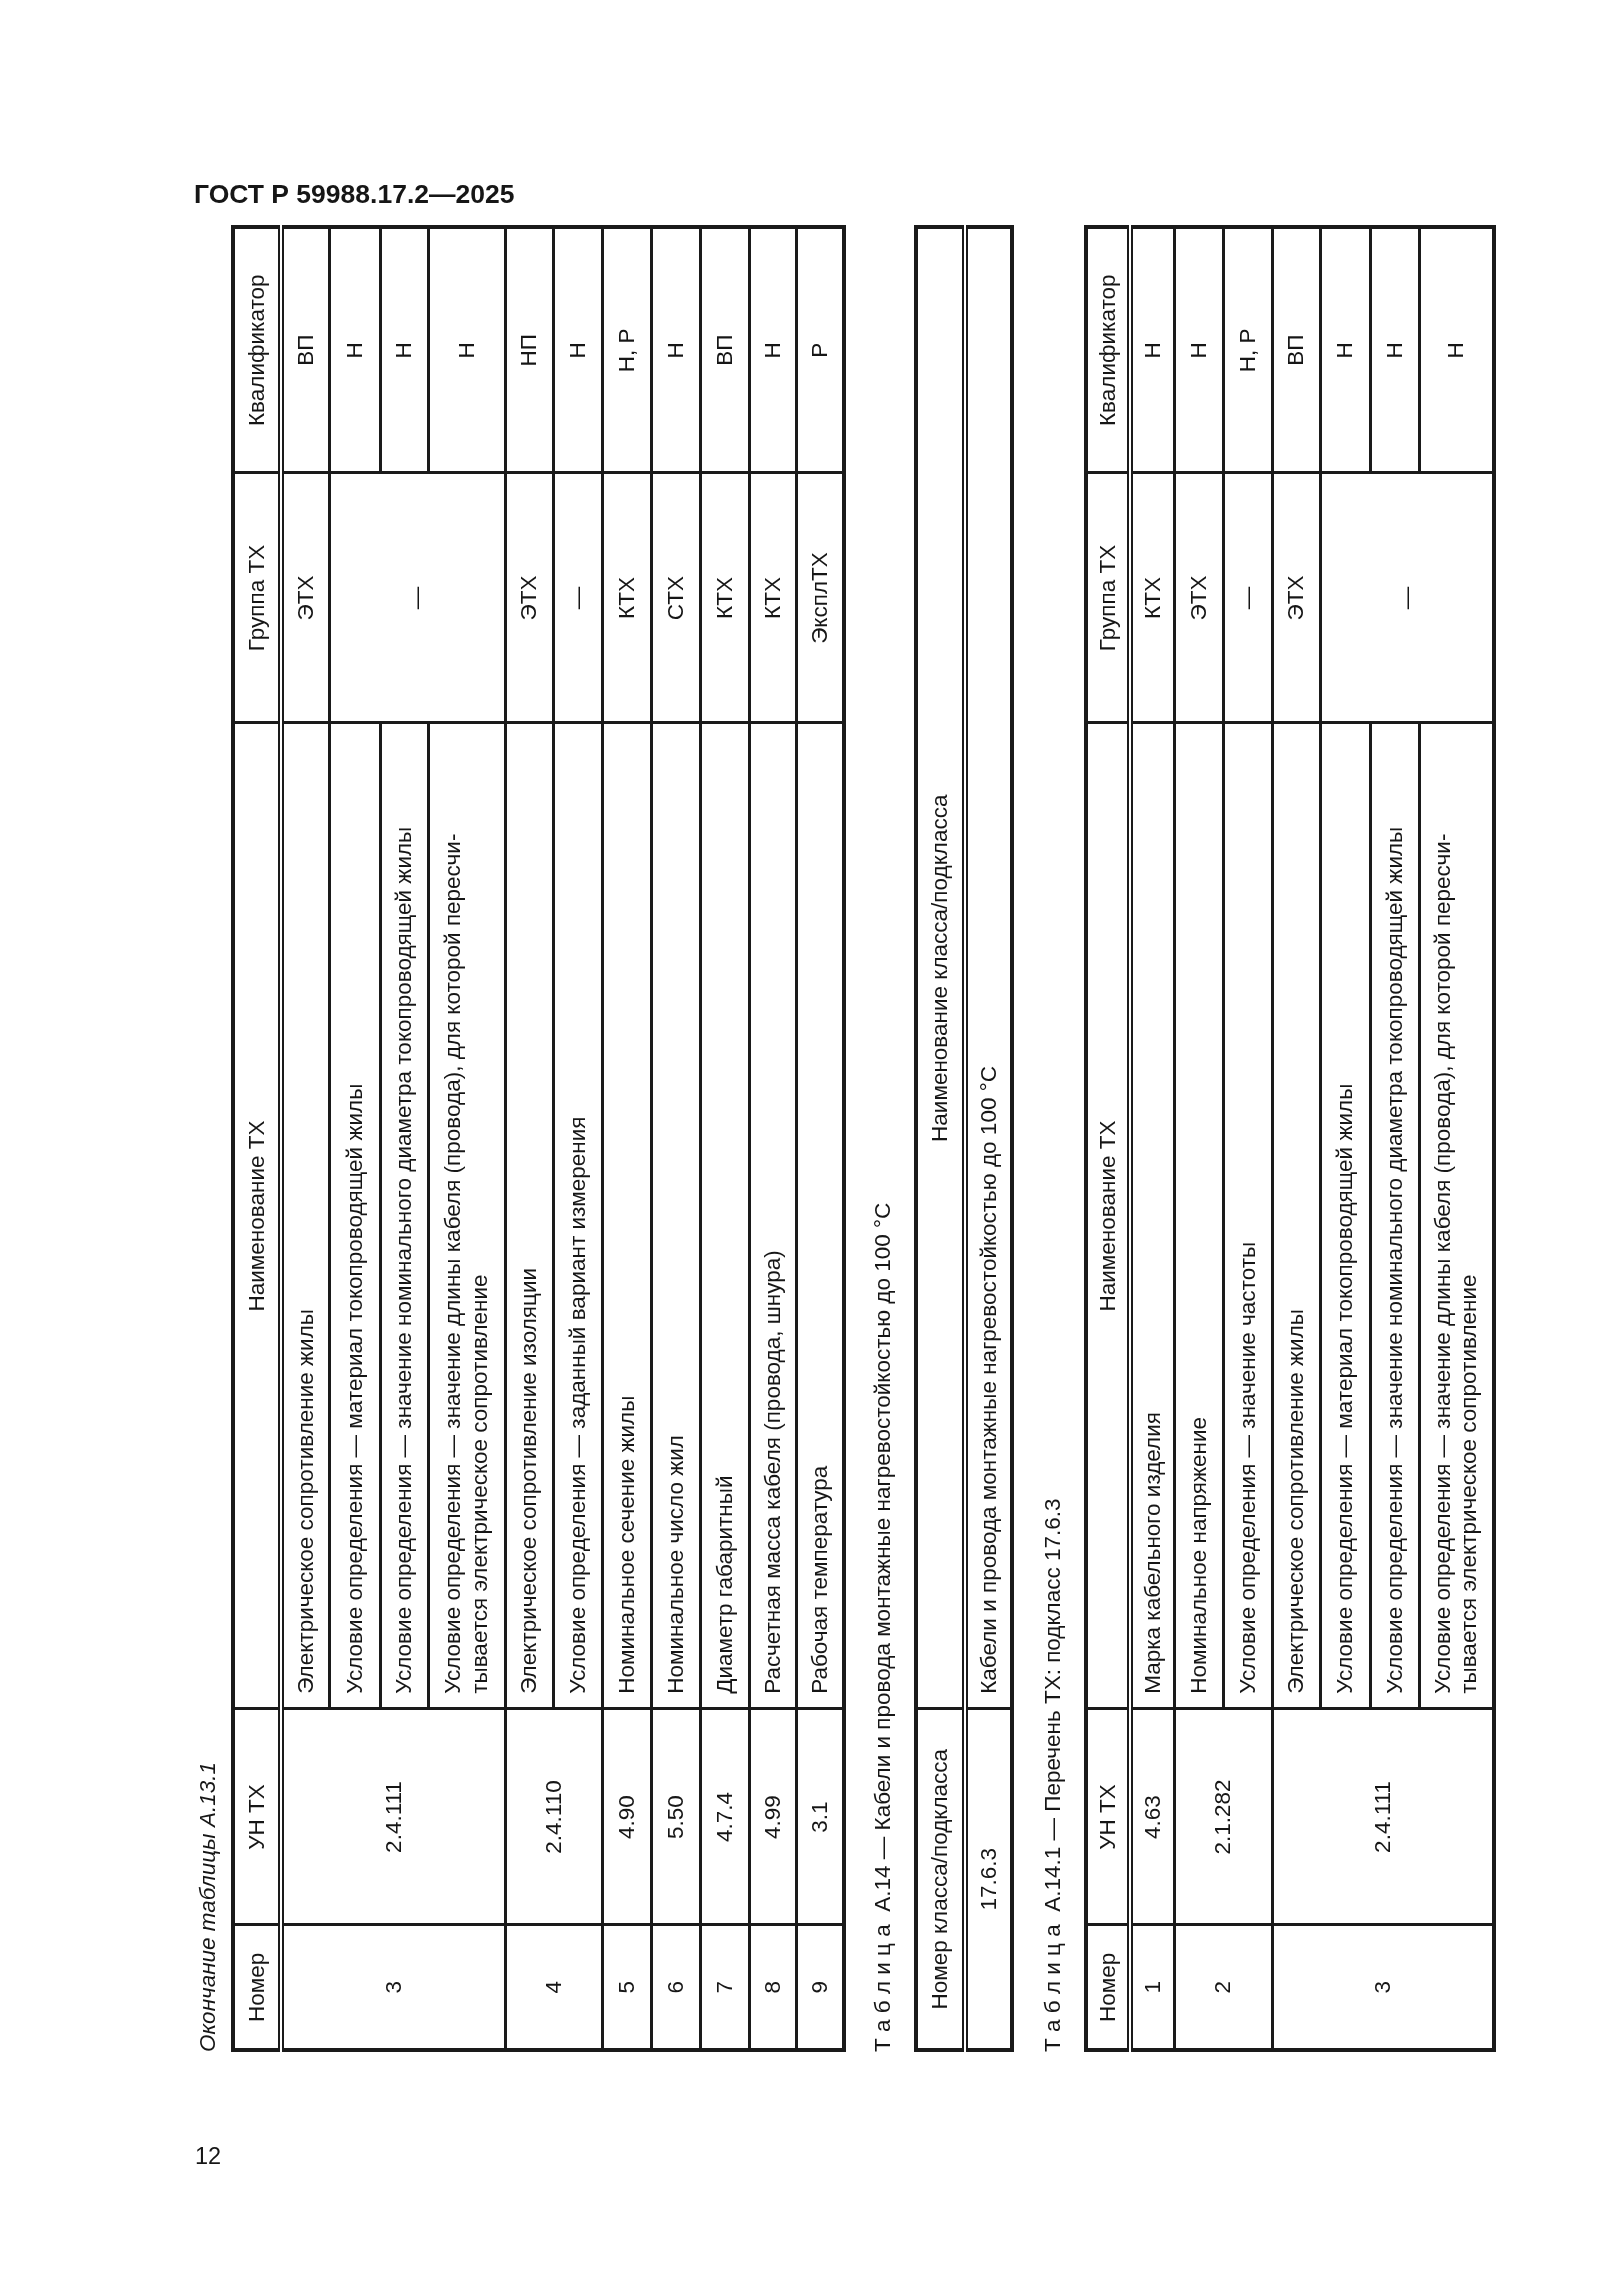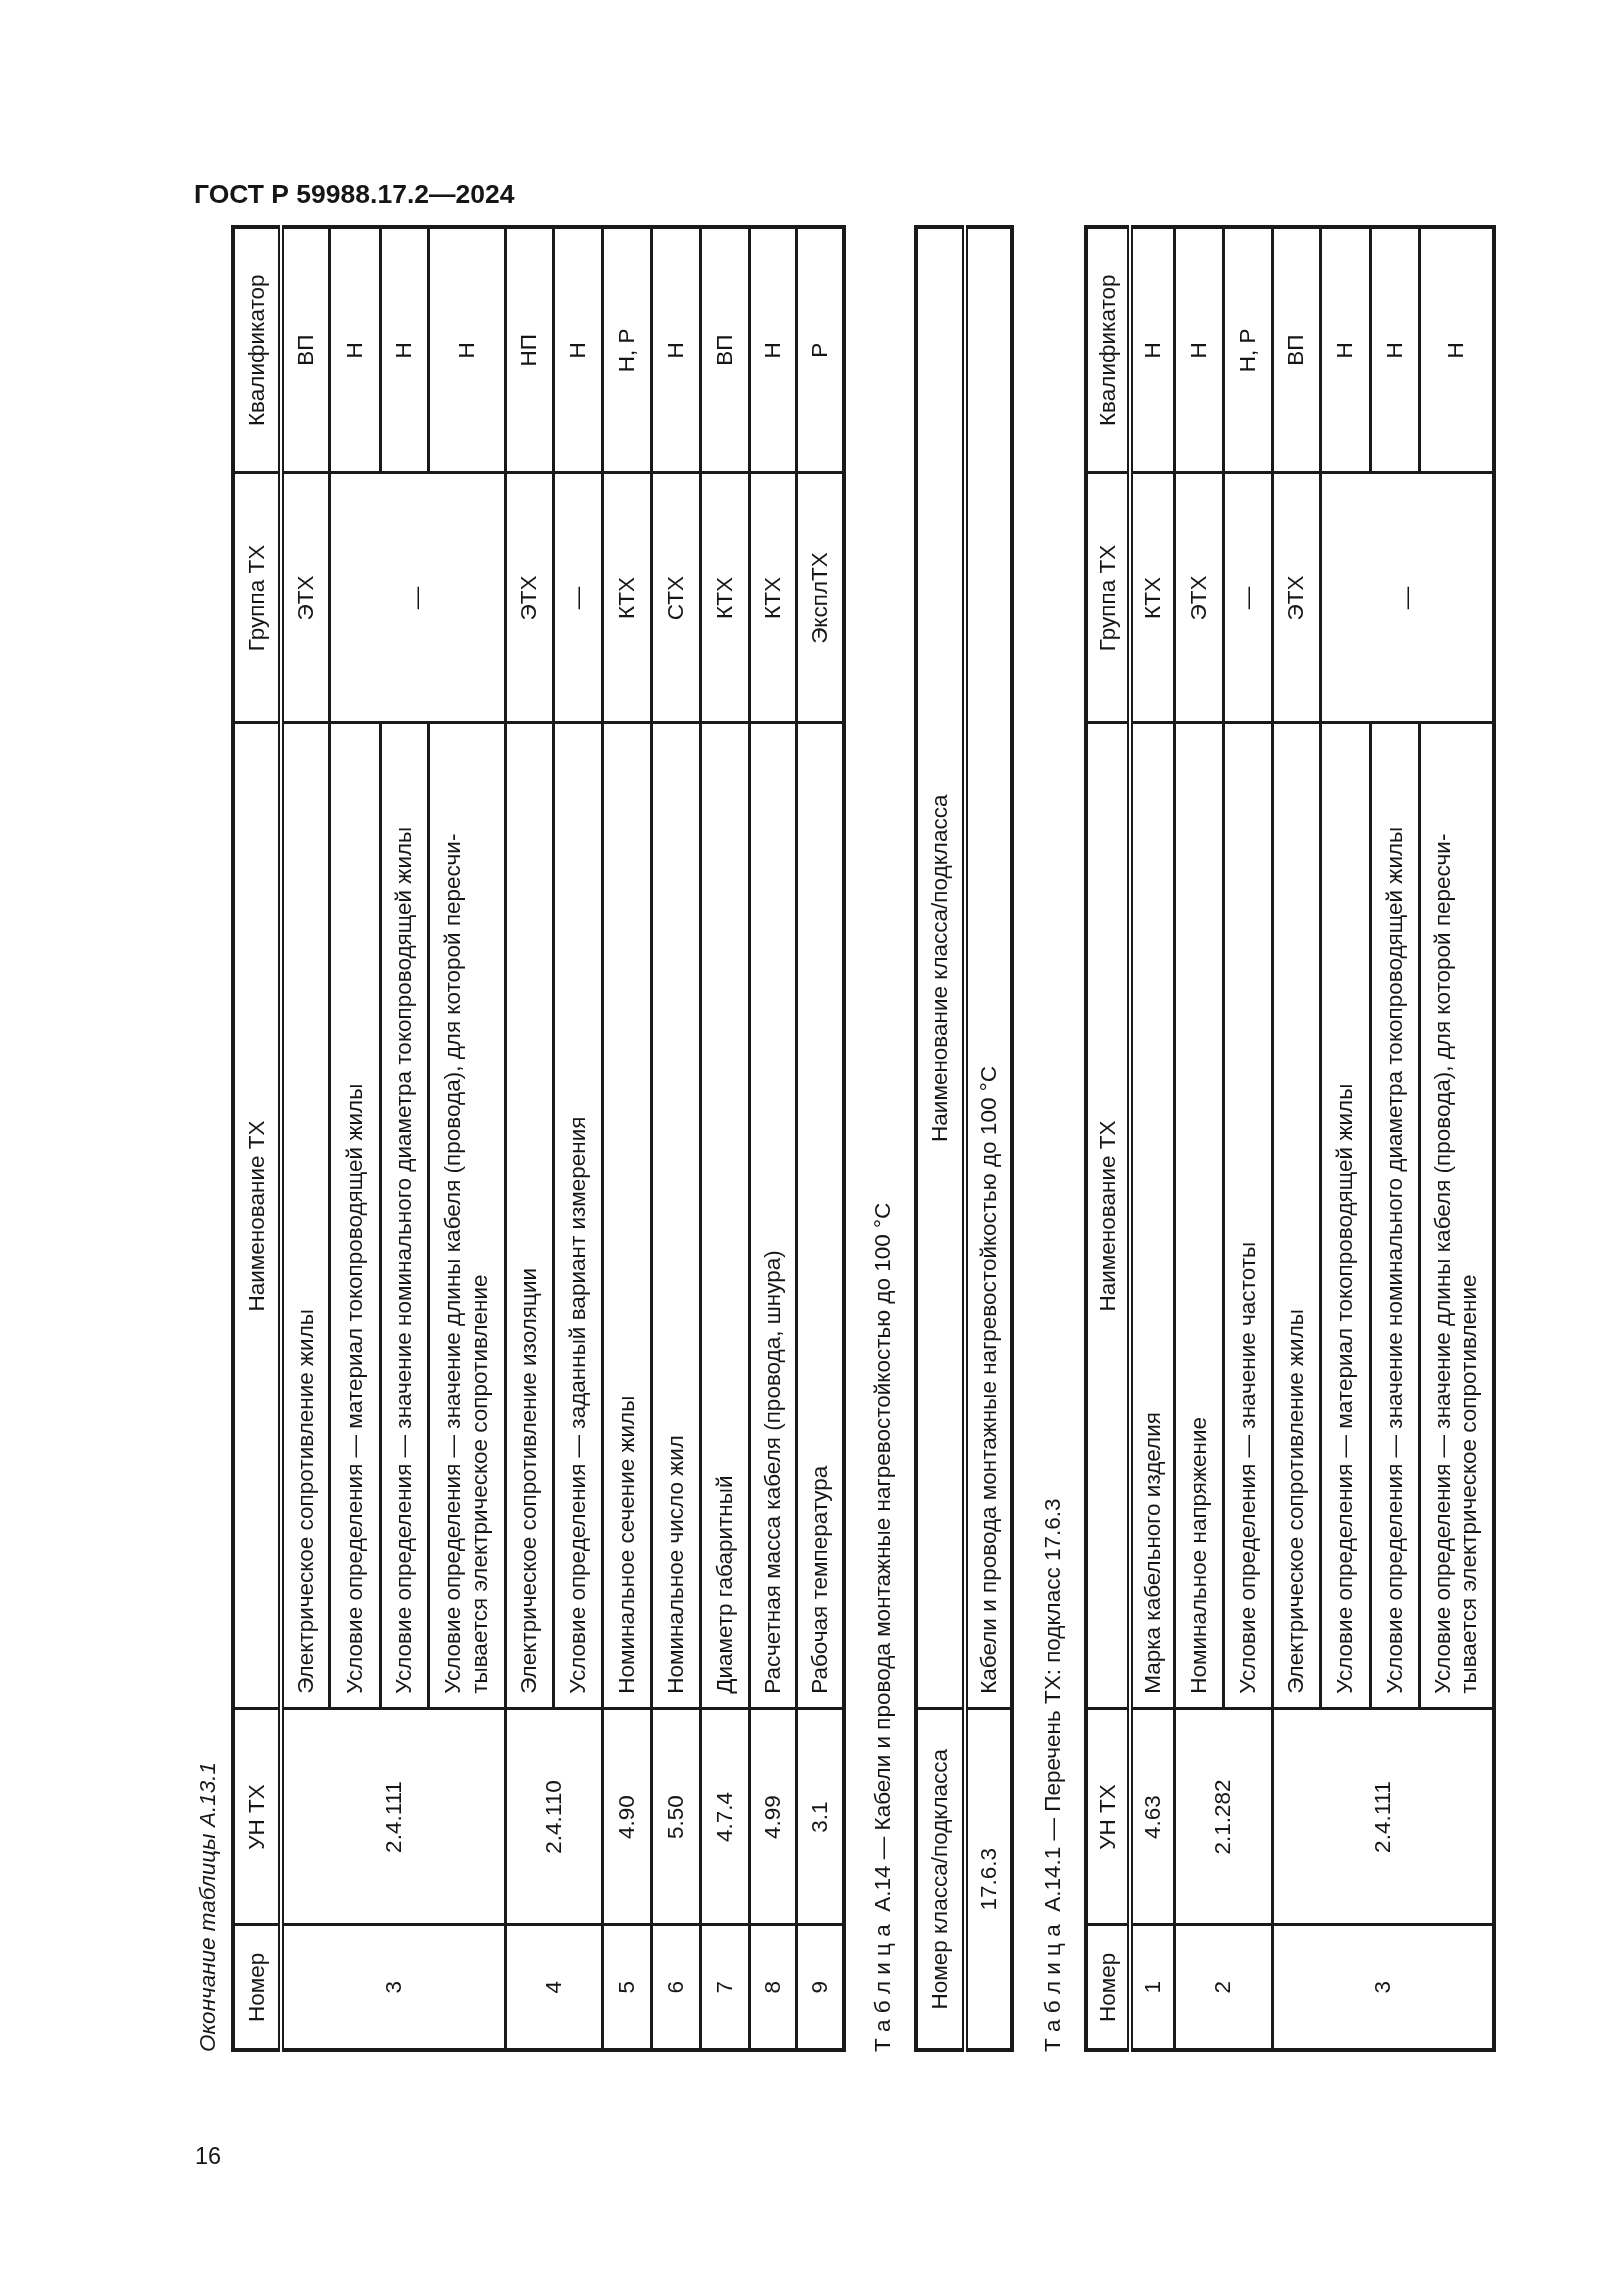--- a/index.html
+++ b/index.html
@@ -48,21 +48,21 @@
     text-align: center; vertical-align: middle;
     padding: 0; overflow: hidden;
   }
   table.gtable tr.hdr th { border-bottom: 6.9px double #1a1a1a; }
   table.gtable td.name { text-align: left; padding-left: 13.7px; padding-right: 5.9px; }
   table.gtable td.wrap2 { white-space: pre-line; line-height: 26.5px; }
 </style>
 </head>
 <body>
 
-<div class="page-header">ГОСТ Р 59988.17.2—2024</div>
+<div class="page-header">ГОСТ Р 59988.17.2—2025</div>
 
 <div class="rot" id="block-a13">
   <div class="caption">Окончание таблицы А.13.1</div>
   <table class="gtable">
     <colgroup>
       <col style="width:125px">
         <col style="width:216px">
         <col style="width:986px">
         <col style="width:250px">
         <col style="width:246px">
@@ -222,14 +222,14 @@
     </tr>
     <tr style="height:75px">
       <td class="name wrap2">Условие определения — значение длины кабеля (провода), для которой пересчи-
 тывается электрическое сопротивление</td>
       <td>Н</td>
     </tr>
   </tbody>
     </table>
 </div>
 
-<div class="page-number">16</div>
+<div class="page-number">12</div>
 
 
 </body></html>

